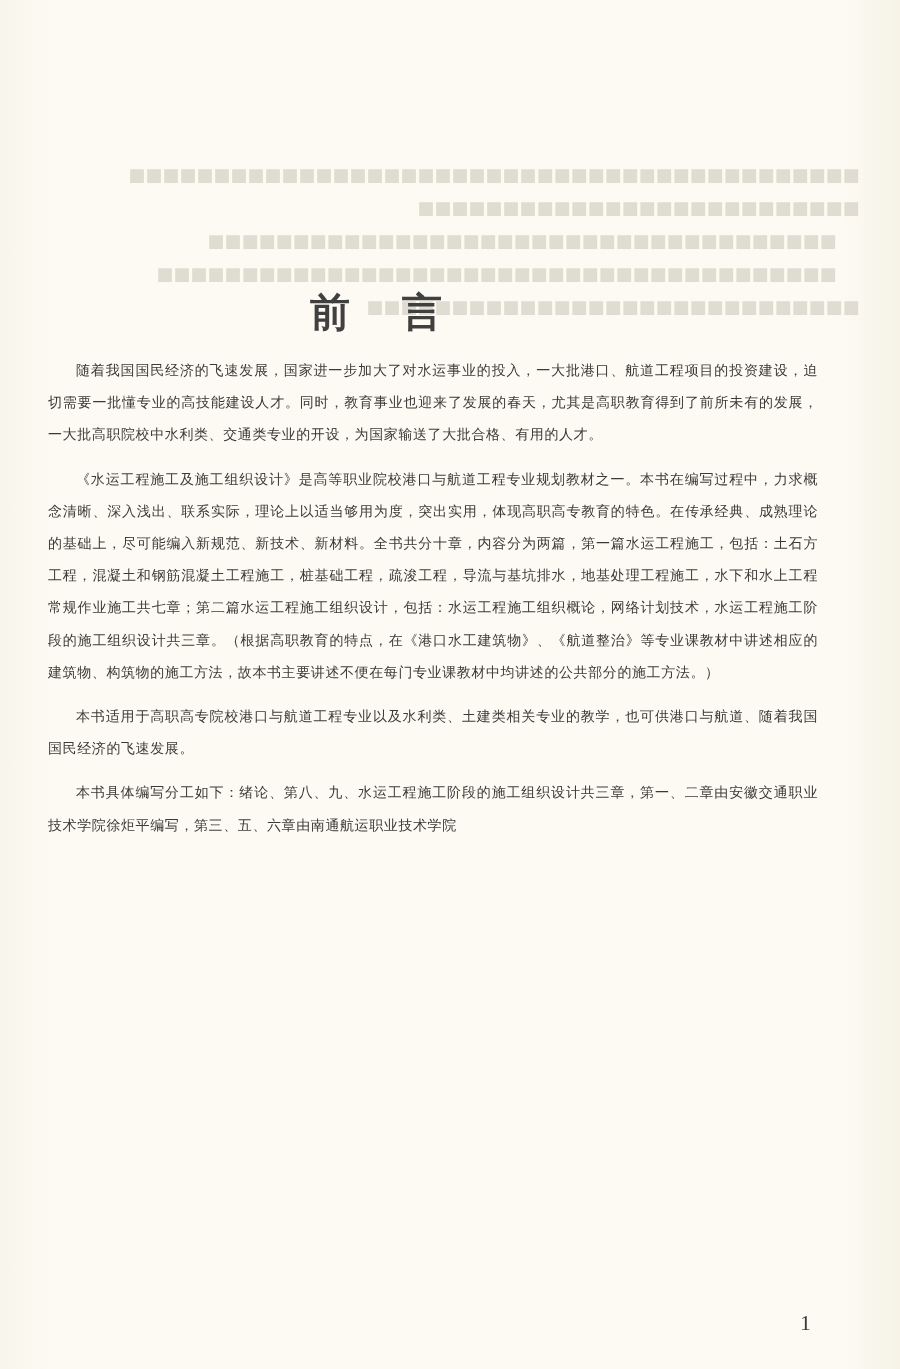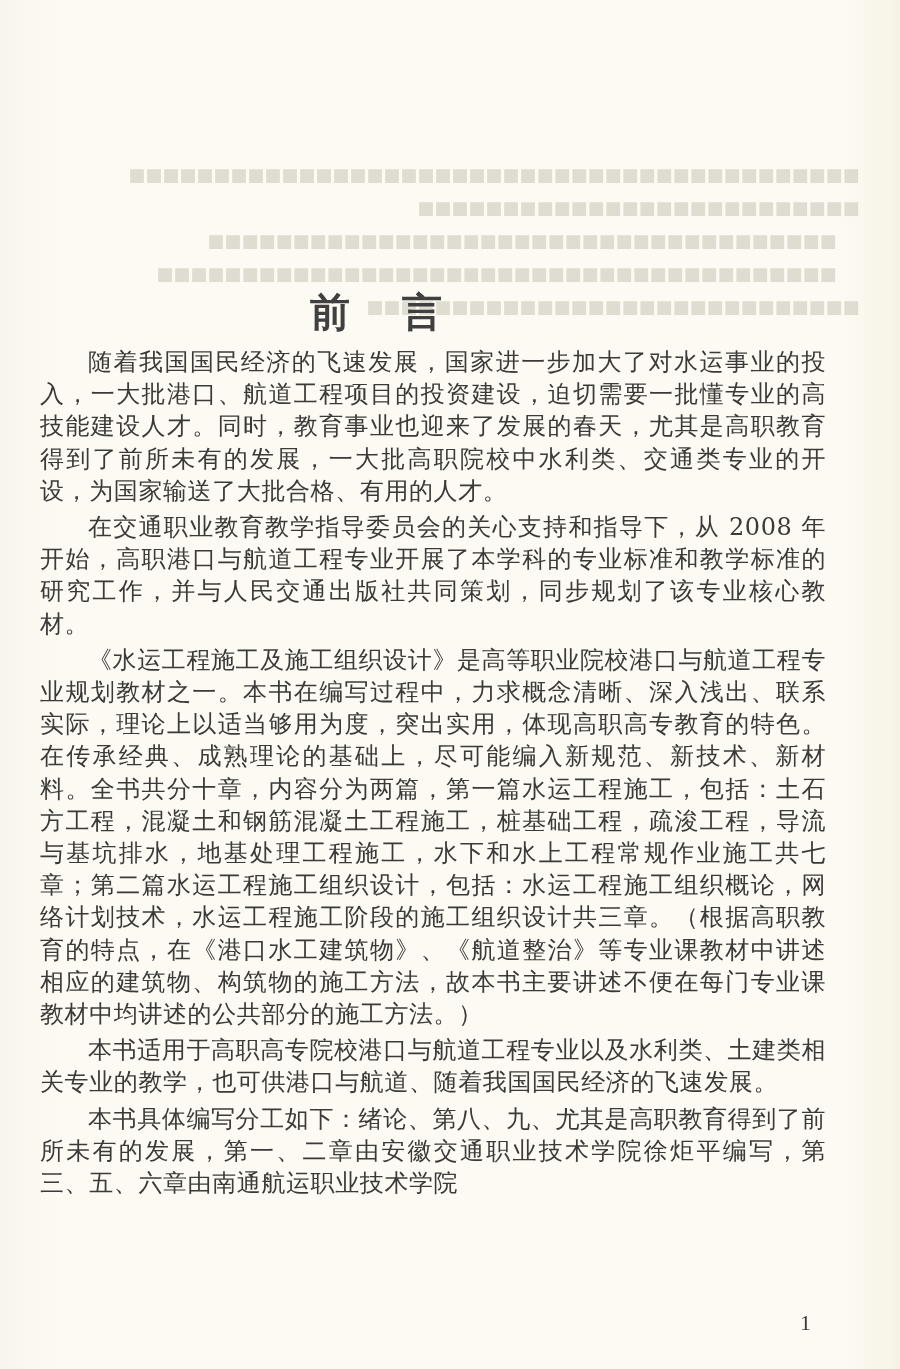--- a/index.html
+++ b/index.html
@@ -49,22 +49,22 @@
       color: #404040;
       font-family: "DejaVu Sans", "Liberation Sans", sans-serif;
     }
     .body-text {
       position: absolute;
       left: 36px;
       top: 342px;
       width: 794px;
     }
     .para {
-      margin: 4px;
-      font-size: 24px;
+      margin: 12px;
+      font-size: 14px;
       line-height: 32.2px;
       text-indent: 2em;
       text-align: justify;
       text-align-last: left;
       letter-spacing: 0.6px;
       color: #3b3a38;
     }
     .para + .para { margin-top: 1.8px; }
     .page-number {
       position: absolute;
@@ -85,20 +85,19 @@
     <div>■■■■■■■■■■■■■■■■■■■■■■■■■■</div>
     <div>&nbsp;&nbsp;&nbsp;&nbsp;■■■■■■■■■■■■■■■■■■■■■■■■■■■■■■■■■■■■■</div>
     <div>&nbsp;&nbsp;&nbsp;&nbsp;■■■■■■■■■■■■■■■■■■■■■■■■■■■■■■■■■■■■■■■■</div>
     <div>■■■■■■■■■■■■■■■■■■■■■■■■■■■■■</div>
   </div>
 
   <h1 class="title">前言</h1>
 
   <div class="body-text">
     <p class="para">随着我国国民经济的飞速发展，国家进一步加大了对水运事业的投入，一大批港口、航道工程项目的投资建设，迫切需要一批懂专业的高技能建设人才。同时，教育事业也迎来了发展的春天，尤其是高职教育得到了前所未有的发展，一大批高职院校中水利类、交通类专业的开设，为国家输送了大批合格、有用的人才。</p>
-    <p class="para">在交通职业教育教学指导委员会的关心支持和指导下，从 2008 年开始，高职港口与航道工程专业开展了本学科的专业标准和教学标准的研究工作，并与人民交通出版社共同策划，同步规划了该专业核心教材。</p>
     <p class="para">《水运工程施工及施工组织设计》是高等职业院校港口与航道工程专业规划教材之一。本书在编写过程中，力求概念清晰、深入浅出、联系实际，理论上以适当够用为度，突出实用，体现高职高专教育的特色。在传承经典、成熟理论的基础上，尽可能编入新规范、新技术、新材料。全书共分十章，内容分为两篇，第一篇水运工程施工，包括：土石方工程，混凝土和钢筋混凝土工程施工，桩基础工程，疏浚工程，导流与基坑排水，地基处理工程施工，水下和水上工程常规作业施工共七章；第二篇水运工程施工组织设计，包括：水运工程施工组织概论，网络计划技术，水运工程施工阶段的施工组织设计共三章。（根据高职教育的特点，在《港口水工建筑物》、《航道整治》等专业课教材中讲述相应的建筑物、构筑物的施工方法，故本书主要讲述不便在每门专业课教材中均讲述的公共部分的施工方法。）</p>
     <p class="para">本书适用于高职高专院校港口与航道工程专业以及水利类、土建类相关专业的教学，也可供港口与航道、随着我国国民经济的飞速发展。</p>
-    <p class="para">本书具体编写分工如下：绪论、第八、九、尤其是高职教育得到了前所未有的发展，第一、二章由安徽交通职业技术学院徐炬平编写，第三、五、六章由南通航运职业技术学院</p>
+    <p class="para">本书具体编写分工如下：绪论、第八、九、水运工程施工阶段的施工组织设计共三章，第一、二章由安徽交通职业技术学院徐炬平编写，第三、五、六章由南通航运职业技术学院</p>
   </div>
 
   <div class="page-number">1</div>
 </div>
 
 </body></html>

